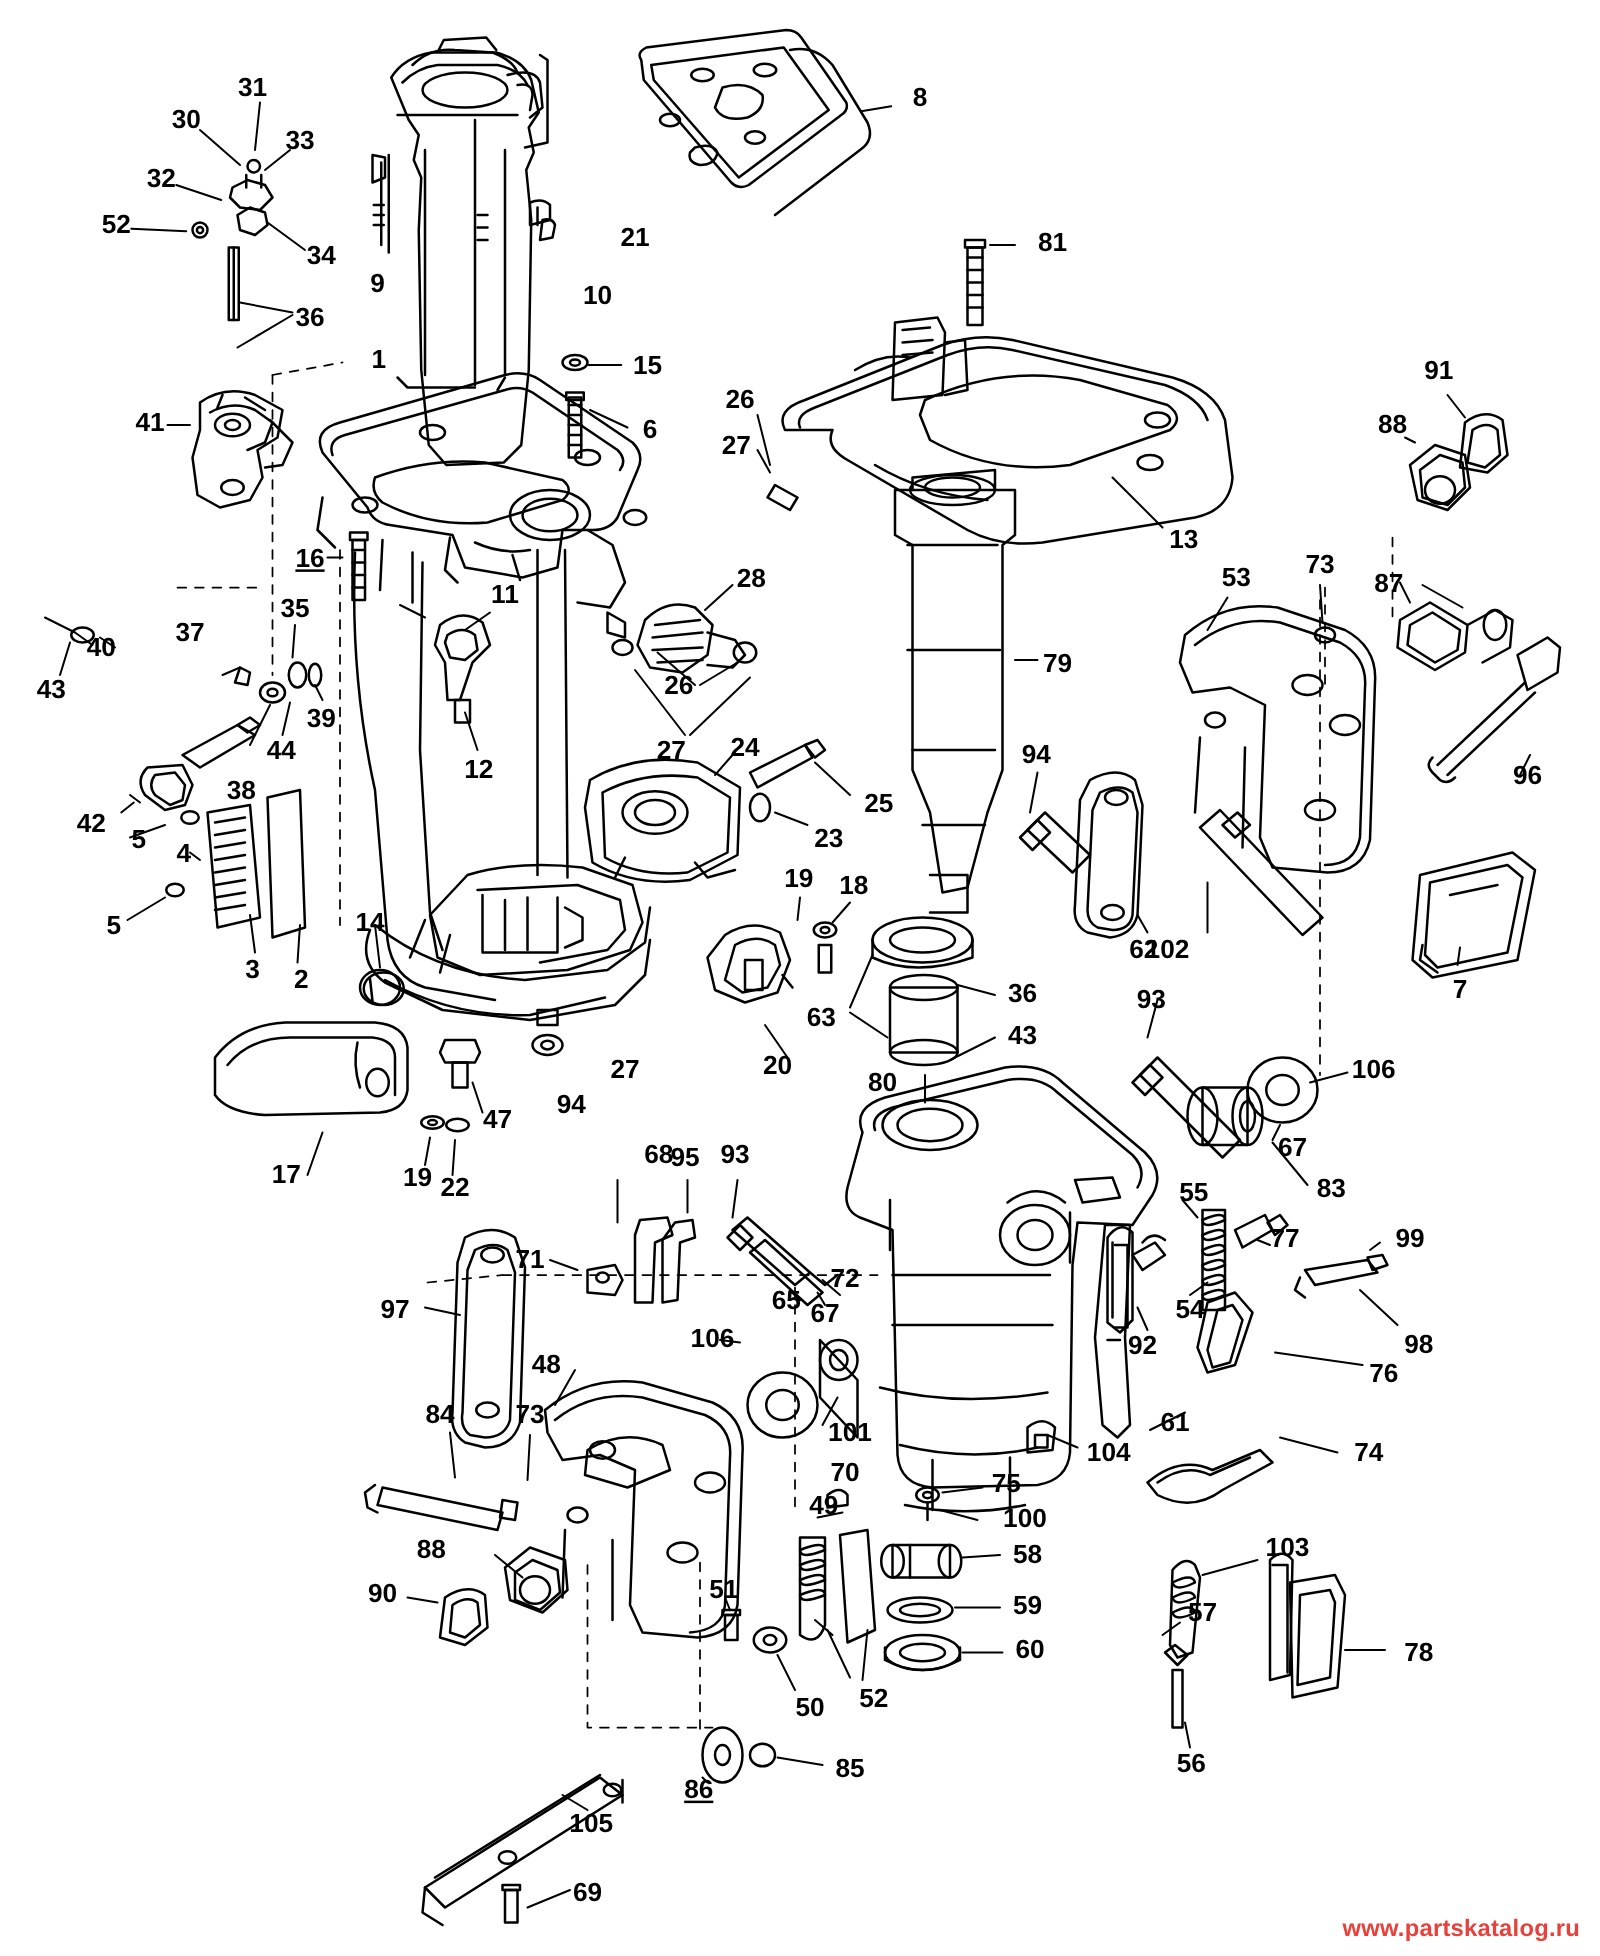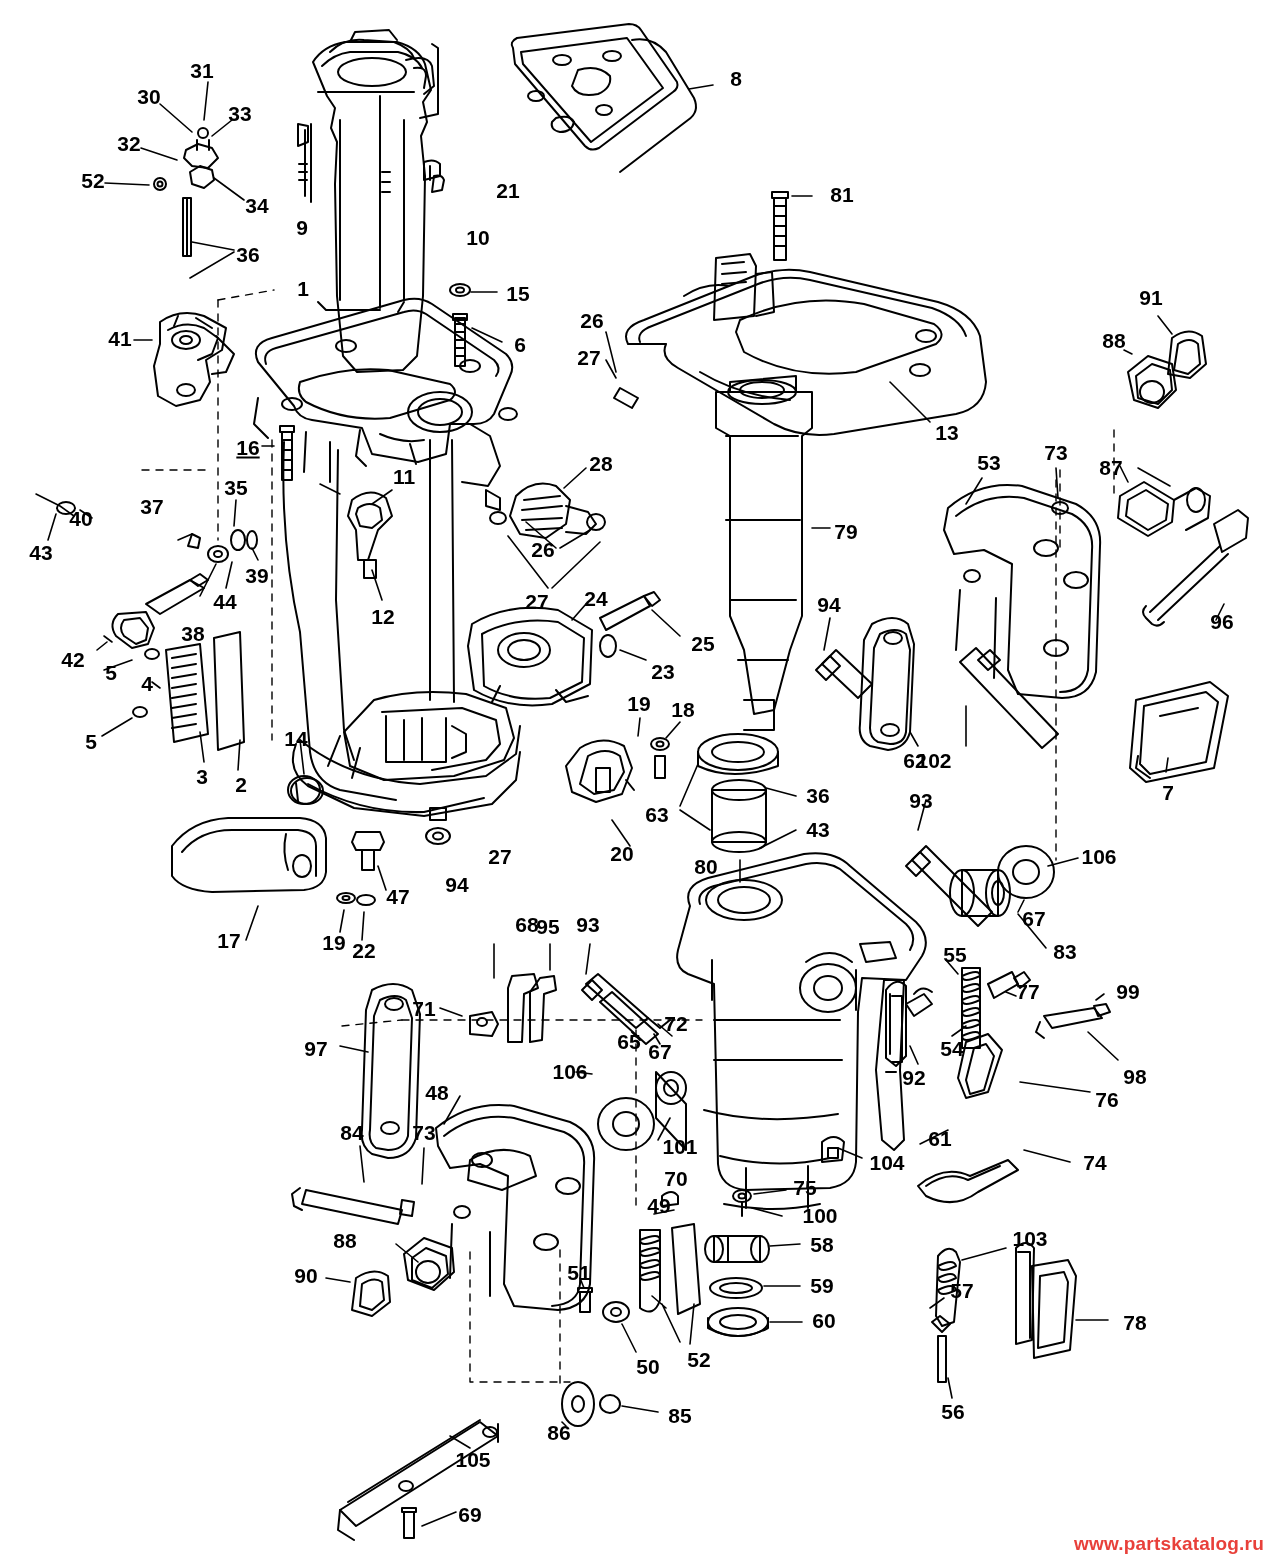--- a/index.html
+++ b/index.html
@@ -621,19 +621,19 @@
       <div class="callout" style="left: 1030px; top: 1238px;">103</div>
       <div class="callout" style="left: 822px; top: 1285px;">59</div>
       <div class="callout" style="left: 962px; top: 1290px;">57</div>
       <div class="callout" style="left: 579px; top: 1272px;">51</div>
       <div class="callout" style="left: 824px; top: 1320px;">60</div>
       <div class="callout" style="left: 1135px; top: 1322px;">78</div>
       <div class="callout" style="left: 648px; top: 1366px;">50</div>
       <div class="callout" style="left: 699px; top: 1359px;">52</div>
       <div class="callout" style="left: 953px; top: 1411px;">56</div>
       <div class="callout" style="left: 680px; top: 1415px;">85</div>
-      <div class="callout" style="left: 559px; top: 1432px;">86</div>
+      <div class="callout" style="left: 559px; top: 1432px; text-decoration: underline;">86</div>
       <div class="callout" style="left: 473px; top: 1459px;">105</div>
       <div class="callout" style="left: 470px; top: 1514px;">69</div>
     </div>
 
   <div id="watermark">www.partskatalog.ru</div>
 </div>
 
 </body></html>

